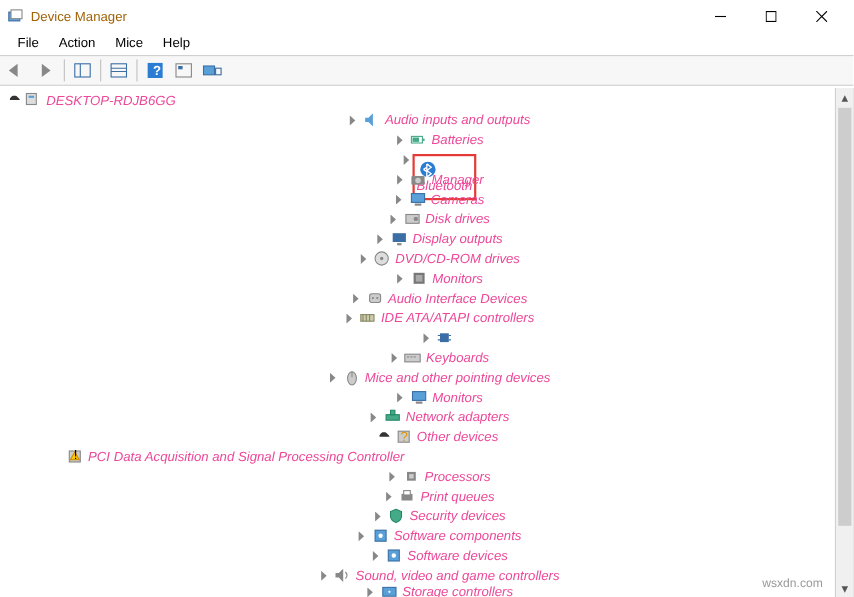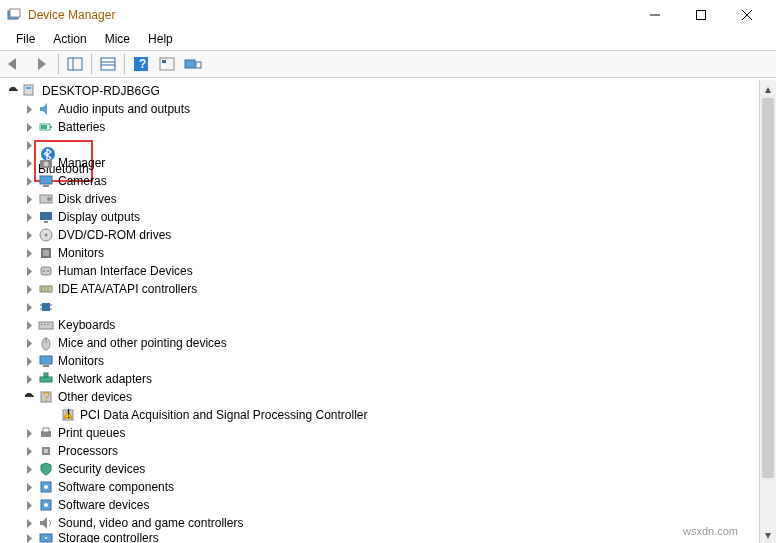--- a/index.html
+++ b/index.html
@@ -9,33 +9,33 @@
     .titlebar .title { flex: 1; font-size: 12px; color: #a16207; }
     .winbtn { width: 46px; height: 30px; display: flex; align-items: center; justify-content: center; color: #000; }
     .menubar { height: 20px; display: flex; padding: 0 8px; gap: 2px; }
     .menubar .menuitem { padding: 2px 8px; cursor: default; }
     .toolbar { height: 28px; display: flex; align-items: center; padding: 0 4px; gap: 2px; border-top: 1px solid #d0d0d0; border-bottom: 1px solid #d0d0d0; background: #f7f7f7; }
     .toolbtn { width: 24px; height: 22px; display: flex; align-items: center; justify-content: center; border: 1px solid transparent; }
     .toolsep { width: 1px; height: 20px; background: #c0c0c0; margin: 0 2px; }
     .content { position: absolute; top: 80px; left: 0; right: 0; bottom: 0; overflow-y: scroll; background: #fff; }
     .tree { padding: 2px 2px 2px 0; }
     .root-row { display: flex; align-items: center; height: 18px; padding-left: 6px; }
-    .row { display: flex; align-items: center; height: 18px; padding-left: 22px; }
+    .row { display: flex; align-items: center; height: 18px; padding-left: 22px; justify-content: center; }
     .row2 { display: flex; align-items: center; height: 18px; padding-left: 58px; }
     .arrow { width: 14px; height: 14px; display: flex; align-items: center; justify-content: center; color: #555; cursor: default; }
     .arrow svg { fill: #666; }
     .dev-icon { width: 16px; height: 16px; margin: 0 4px 0 2px; display: flex; align-items: center; justify-content: center; }
-    .label { white-space: nowrap; color: #000000; }
+    .label { white-space: nowrap; color: #ec4899; font-style: italic; }
     .highlight-box { border: 2px solid #e53935; padding: 4px 2px; margin-left: -2px; margin-top: 32px; }
     .scrollbar-stub { position: absolute; right: 0; top: 80px; bottom: 0; width: 17px; background: #f0f0f0; border-left: 1px solid #d0d0d0; }
     .scroll-thumb { position: absolute; left: 2px; right: 2px; top: 18px; height: 380px; background: #cdcdcd; }
     .scroll-arrow { position: absolute; left: 0; right: 0; height: 17px; display:flex; align-items:center; justify-content:center; color:#555; }
     .sa-up { top: 0; }
     .sa-down { bottom: 0; }
-    .watermark { position: absolute; right: 38px; bottom: 6px; font-size: 11px; color: #999; }
+    .watermark { position: absolute; right: 28px; bottom: 6px; font-size: 11px; color: #999; }
   </style>
 </head>
 <body>
 
 <div class="titlebar">
   <span class="app-icon">
     <svg width="14" height="14" viewBox="0 0 14 14">
         <rect x="1" y="3" width="10" height="8" fill="#6aa4d8" stroke="#3a6ea5"></rect>
         <rect x="3" y="1" width="10" height="8" fill="#fff" stroke="#888"></rect>
       </svg>
@@ -260,21 +260,21 @@
             <path d="M2 0 L7 4.5 L2 9 Z" fill="#888"></path>
           </svg>
         </span>
     <span class="dev-icon">
           <svg width="16" height="16" viewBox="0 0 16 16">
             <rect x="3" y="4" width="10" height="8" fill="#ccc" stroke="#888" rx="2"></rect>
             <circle cx="6" cy="8" r="1" fill="#888"></circle>
             <circle cx="10" cy="8" r="1" fill="#888"></circle>
           </svg>
         </span>
-        <span class="label">Human Interface Devices</span>
+        <span class="label">Audio Interface Devices</span>
   </div>
       <div class="row">
     <span class="arrow">
           <svg width="9" height="9">
             <path d="M2 0 L7 4.5 L2 9 Z" fill="#888"></path>
           </svg>
         </span>
     <span class="dev-icon">
           <svg width="16" height="16" viewBox="0 0 16 16">
             <rect x="2" y="5" width="12" height="6" fill="#cca" stroke="#886"></rect>
@@ -384,39 +384,39 @@
         <span class="label">PCI Data Acquisition and Signal Processing Controller</span>
       </div>
       <div class="row">
     <span class="arrow">
           <svg width="9" height="9">
             <path d="M2 0 L7 4.5 L2 9 Z" fill="#888"></path>
           </svg>
         </span>
     <span class="dev-icon">
           <svg width="16" height="16" viewBox="0 0 16 16">
+            <rect x="4" y="4" width="8" height="8" fill="#888"></rect>
+            <rect x="6" y="6" width="4" height="4" fill="#ccc"></rect>
+          </svg>
+        </span>
+        <span class="label">Processors</span>
+  </div>
+      <div class="row">
+    <span class="arrow">
+          <svg width="9" height="9">
+            <path d="M2 0 L7 4.5 L2 9 Z" fill="#888"></path>
+          </svg>
+        </span>
+    <span class="dev-icon">
+          <svg width="16" height="16" viewBox="0 0 16 16">
             <rect x="3" y="6" width="10" height="6" fill="#888"></rect>
             <rect x="5" y="3" width="6" height="4" fill="#fff" stroke="#888"></rect>
           </svg>
         </span>
         <span class="label">Print queues</span>
-  </div>
-      <div class="row">
-    <span class="arrow">
-          <svg width="9" height="9">
-            <path d="M2 0 L7 4.5 L2 9 Z" fill="#888"></path>
-          </svg>
-        </span>
-    <span class="dev-icon">
-          <svg width="16" height="16" viewBox="0 0 16 16">
-            <rect x="4" y="4" width="8" height="8" fill="#888"></rect>
-            <rect x="6" y="6" width="4" height="4" fill="#ccc"></rect>
-          </svg>
-        </span>
-        <span class="label">Processors</span>
   </div>
       <div class="row">
     <span class="arrow">
           <svg width="9" height="9">
             <path d="M2 0 L7 4.5 L2 9 Z" fill="#888"></path>
           </svg>
         </span>
     <span class="dev-icon">
           <svg width="16" height="16" viewBox="0 0 16 16">
             <path d="M8 2l5 2v4c0 4-5 6-5 6s-5-2-5-6V4z" fill="#4a8" stroke="#286"></path>

